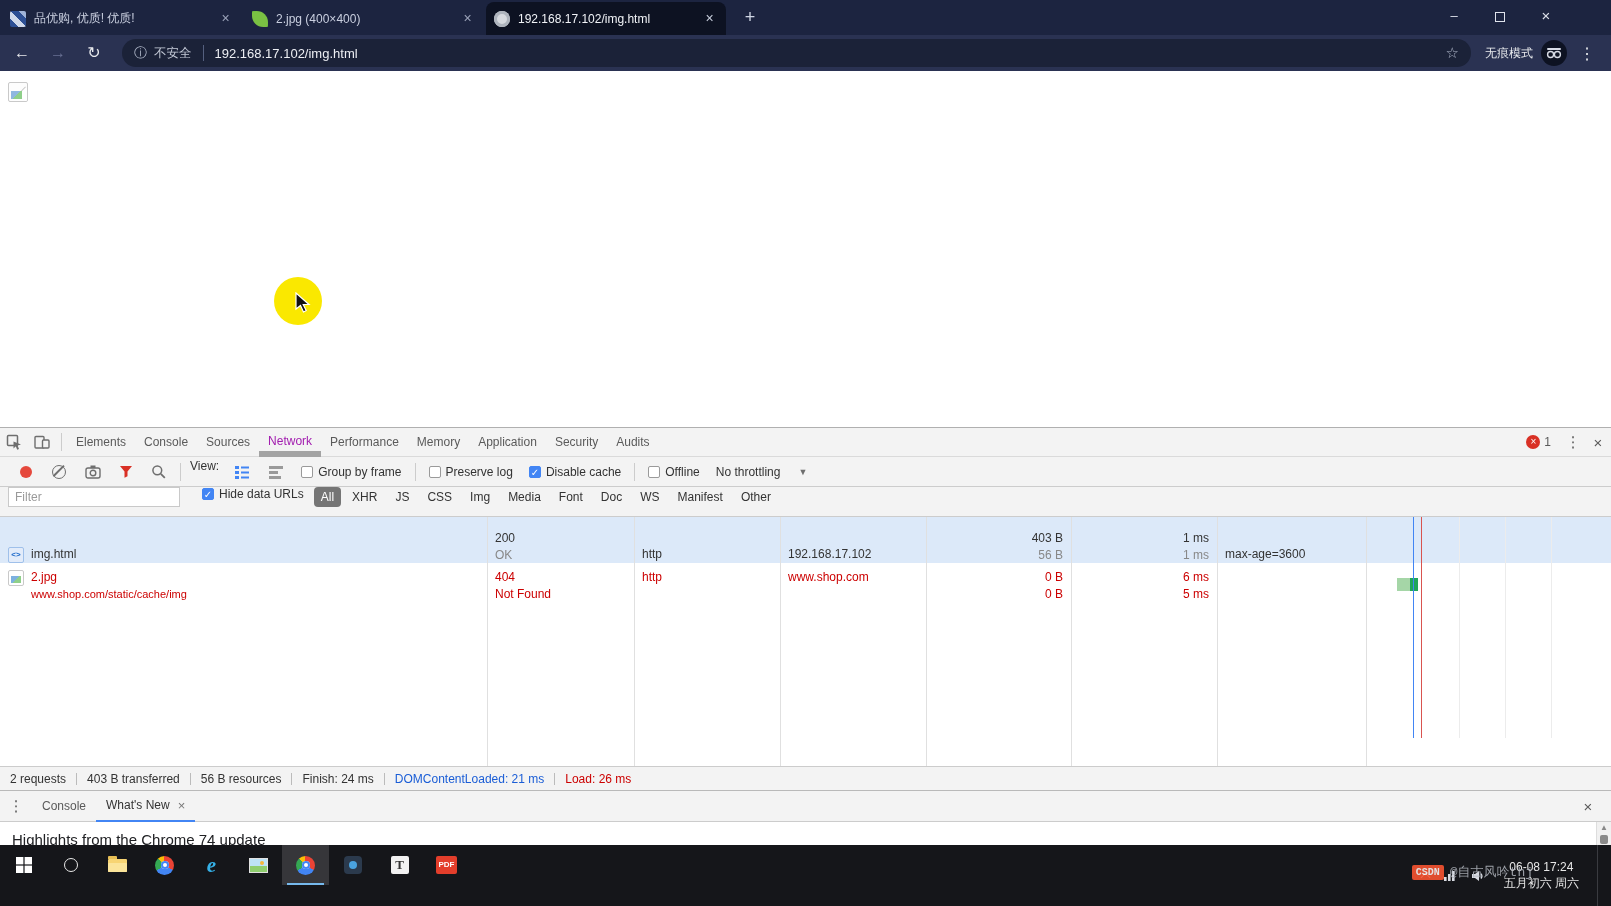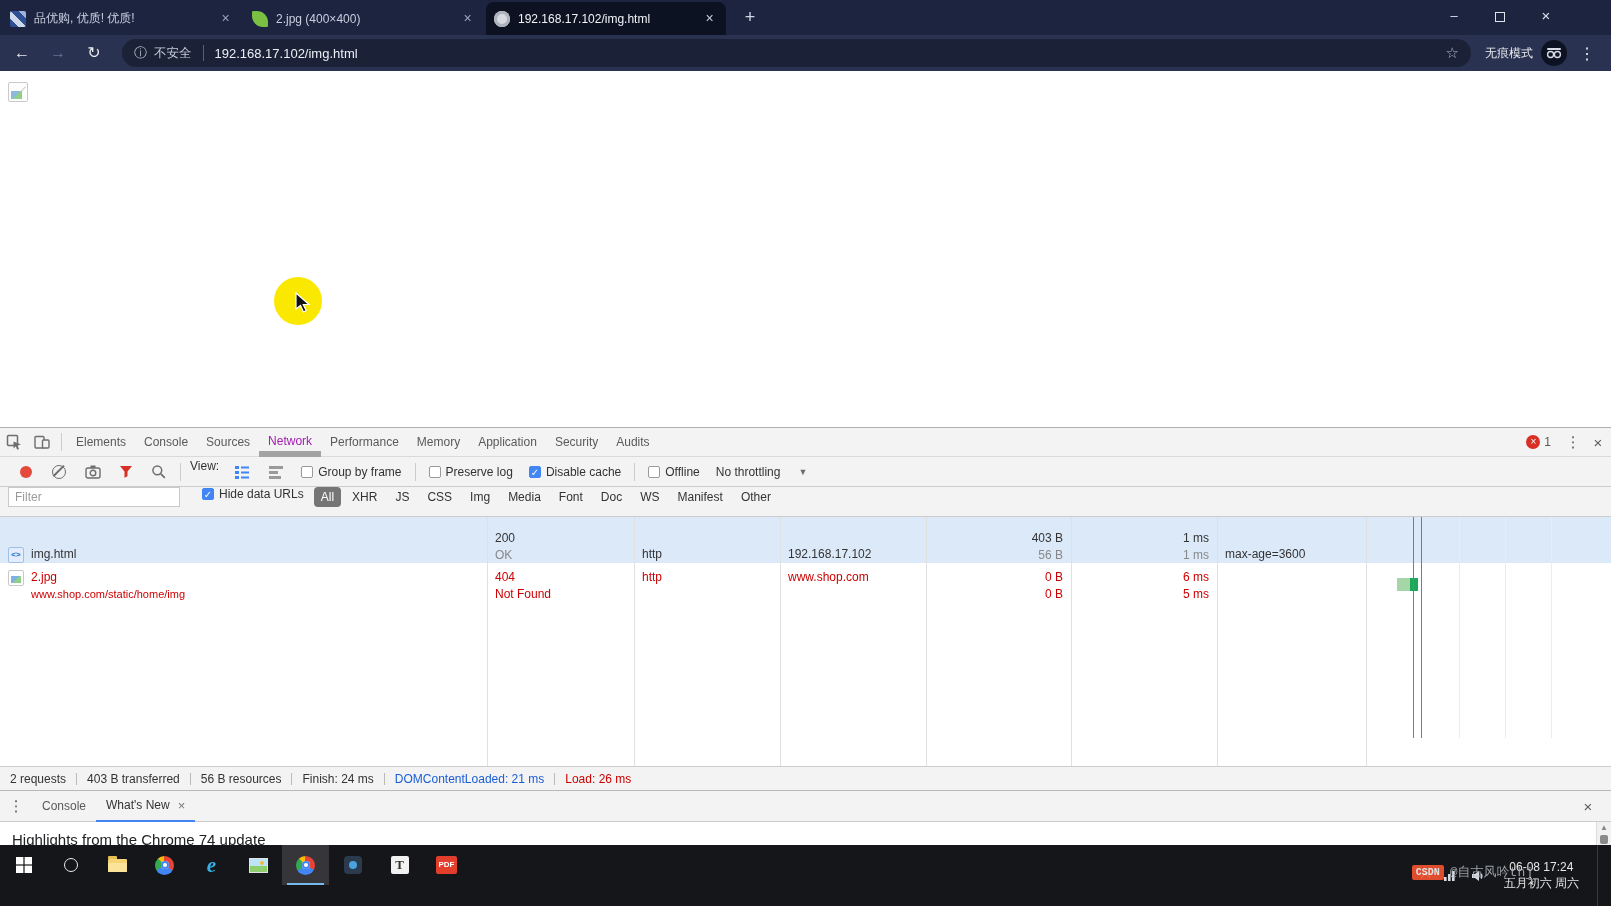--- a/index.html
+++ b/index.html
@@ -390,21 +390,21 @@
           <div class="cell c-wf wf-cell">
               <span class="wf-bar b-blue"></span>
             </div>
         </div>
 
         <div class="net-row error">
           <div class="cell c-name">
             <span class="row-ic ic-img"></span>
             <div>
               <div class="l1">2.jpg</div>
-              <div class="l2 small">www.shop.com/static/home/img</div>
+              <div class="l2 small">www.shop.com/static/cache/img</div>
             </div>
           </div>
           <div class="cell c-status">
             <div class="l1">404</div>
             <div class="l2">Not Found</div>
           </div>
           <div class="cell c-scheme">
               <div class="l1">http</div>
             </div>
           <div class="cell c-domain">

